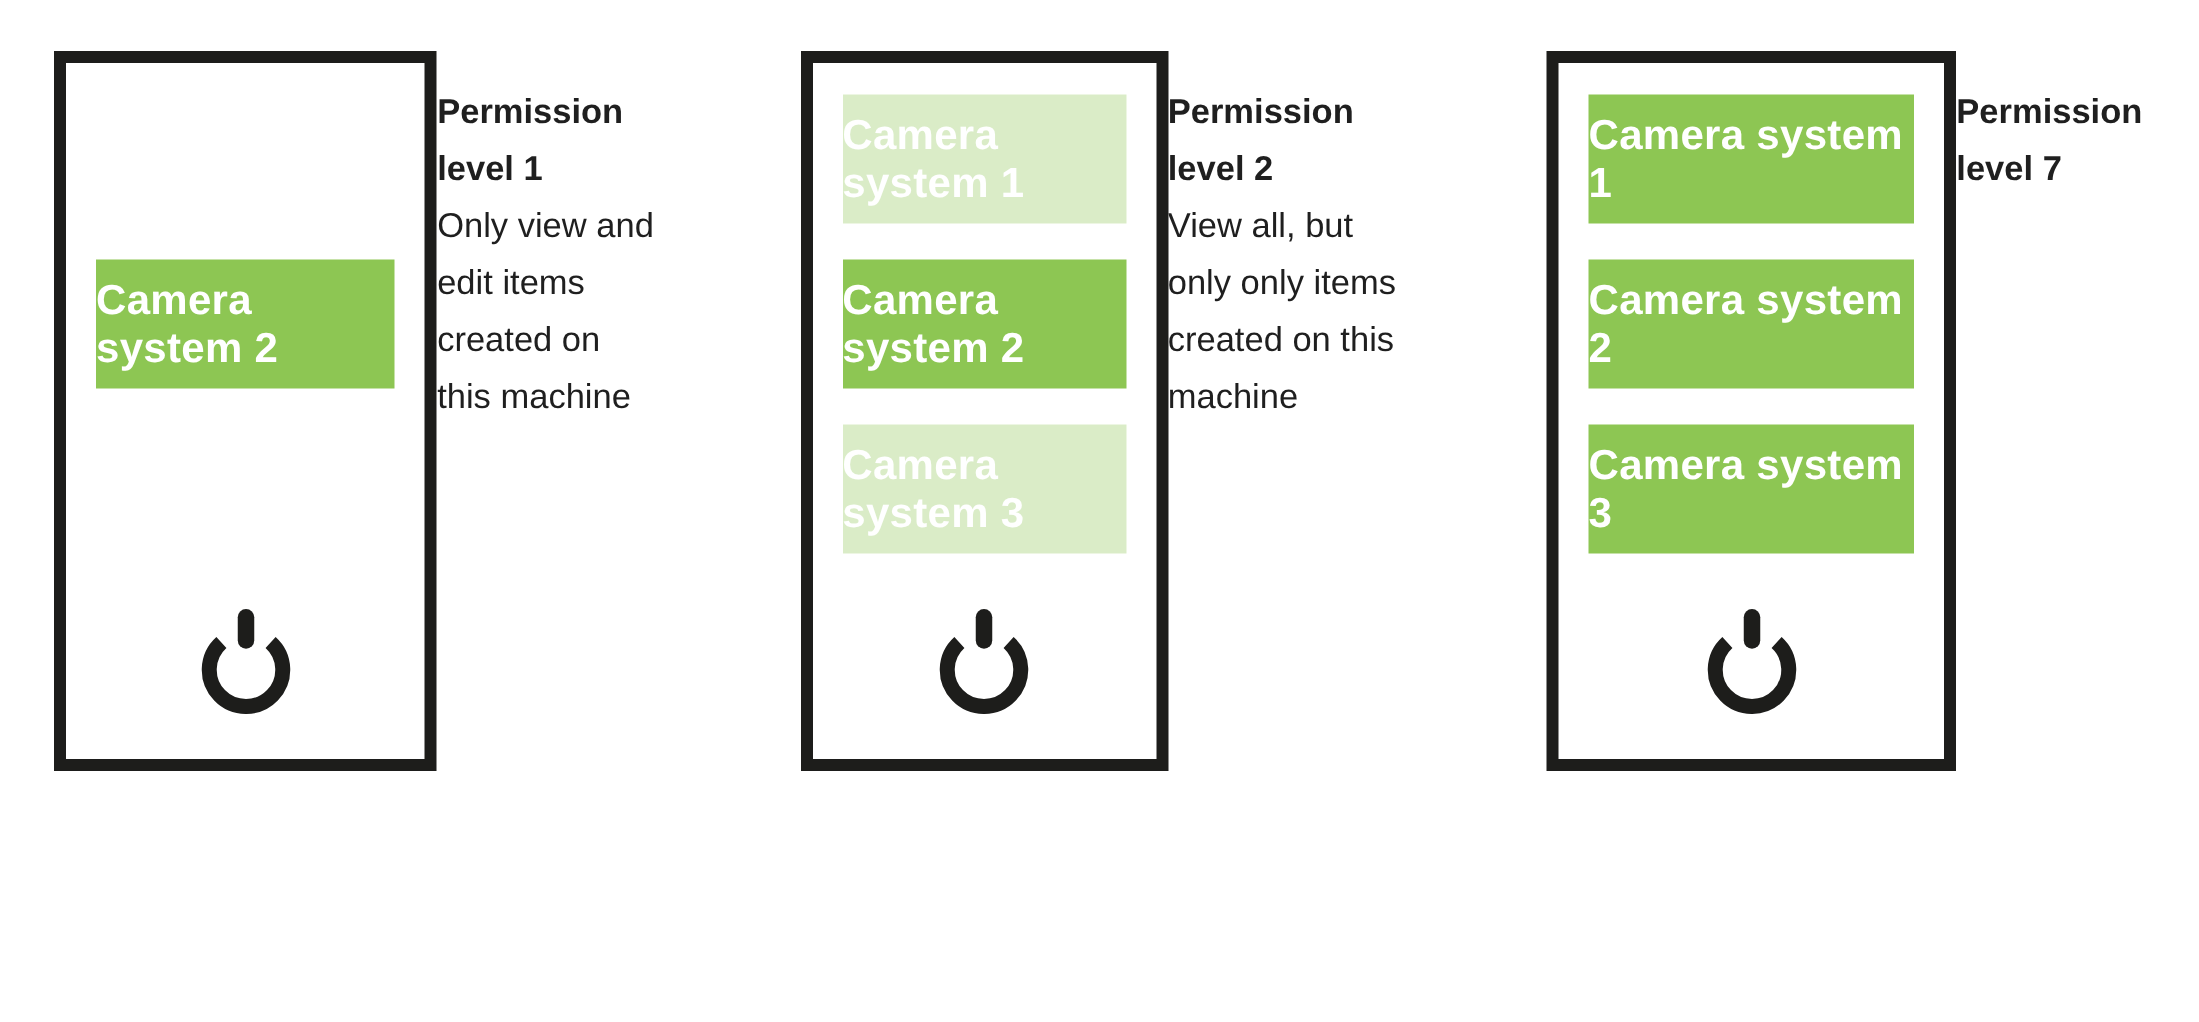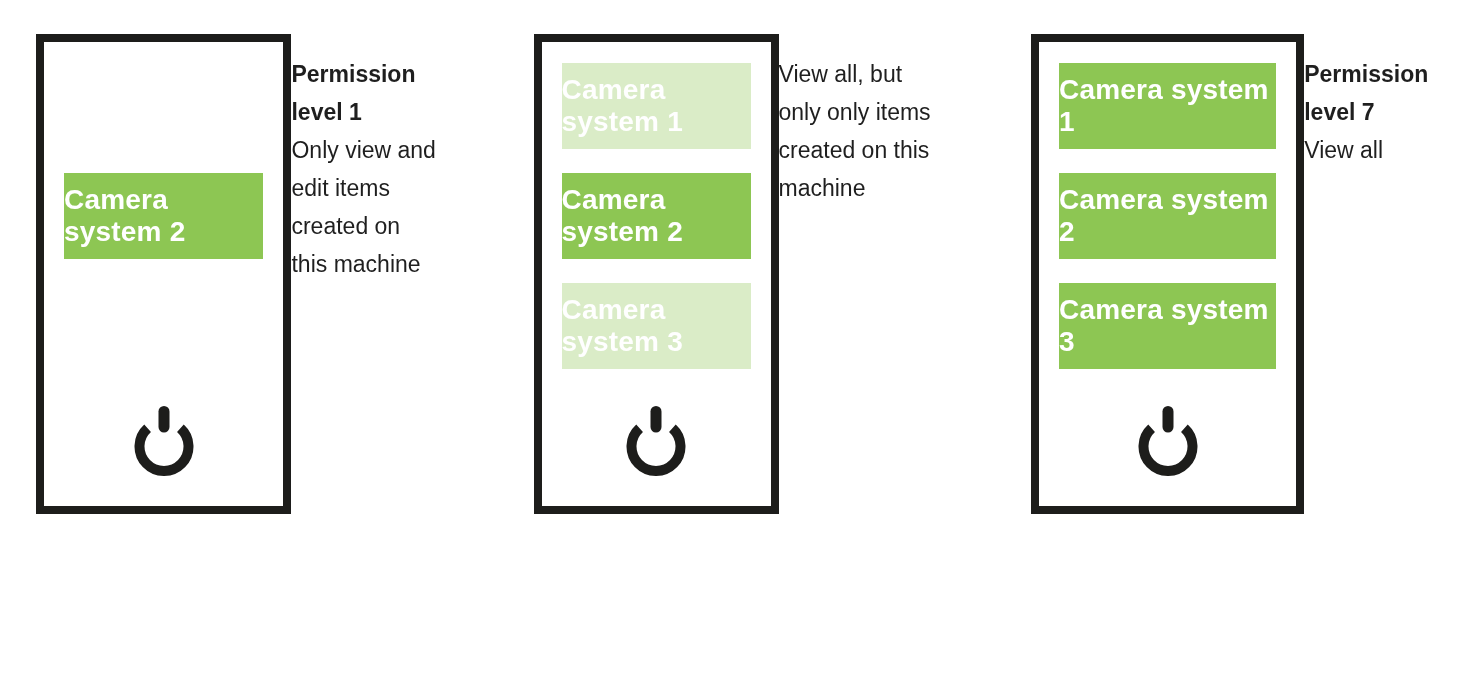--- a/index.html
+++ b/index.html
@@ -97,36 +97,36 @@
       <div class="camera-button">Camera system 2</div>
       <div class="camera-button muted">Camera system 3</div>
       <span class="power">
         <svg width="60" height="72" viewBox="0 0 60 72" aria-hidden="true">
           <path d="M 46.4 24.3 A 24.5 24.5 0 1 1 13.6 24.3" fill="none" stroke="currentColor" stroke-width="10"></path>
           <line x1="30" y1="7.5" x2="30" y2="23" stroke="currentColor" stroke-width="11" stroke-linecap="round"></line>
         </svg>
       </span>
     </div>
     <div class="caption">
+      <div class="caption-title">Permission level 2</div>
       <div class="caption-line">View all, but only only items</div>
       <div class="caption-line">created on this machine</div>
     </div>
   </section>
 
   <section class="panel-group">
     <div class="device">
       <div class="camera-button">Camera system 1</div>
       <div class="camera-button">Camera system 2</div>
       <div class="camera-button">Camera system 3</div>
       <span class="power">
         <svg width="60" height="72" viewBox="0 0 60 72" aria-hidden="true">
           <path d="M 46.4 24.3 A 24.5 24.5 0 1 1 13.6 24.3" fill="none" stroke="currentColor" stroke-width="10"></path>
           <line x1="30" y1="7.5" x2="30" y2="23" stroke="currentColor" stroke-width="11" stroke-linecap="round"></line>
         </svg>
       </span>
     </div>
     <div class="caption">
       <div class="caption-title">Permission level 7</div>
-      <div class="caption-line">View all</div>
     </div>
   </section>
 
 </div>
 
 </body></html>

